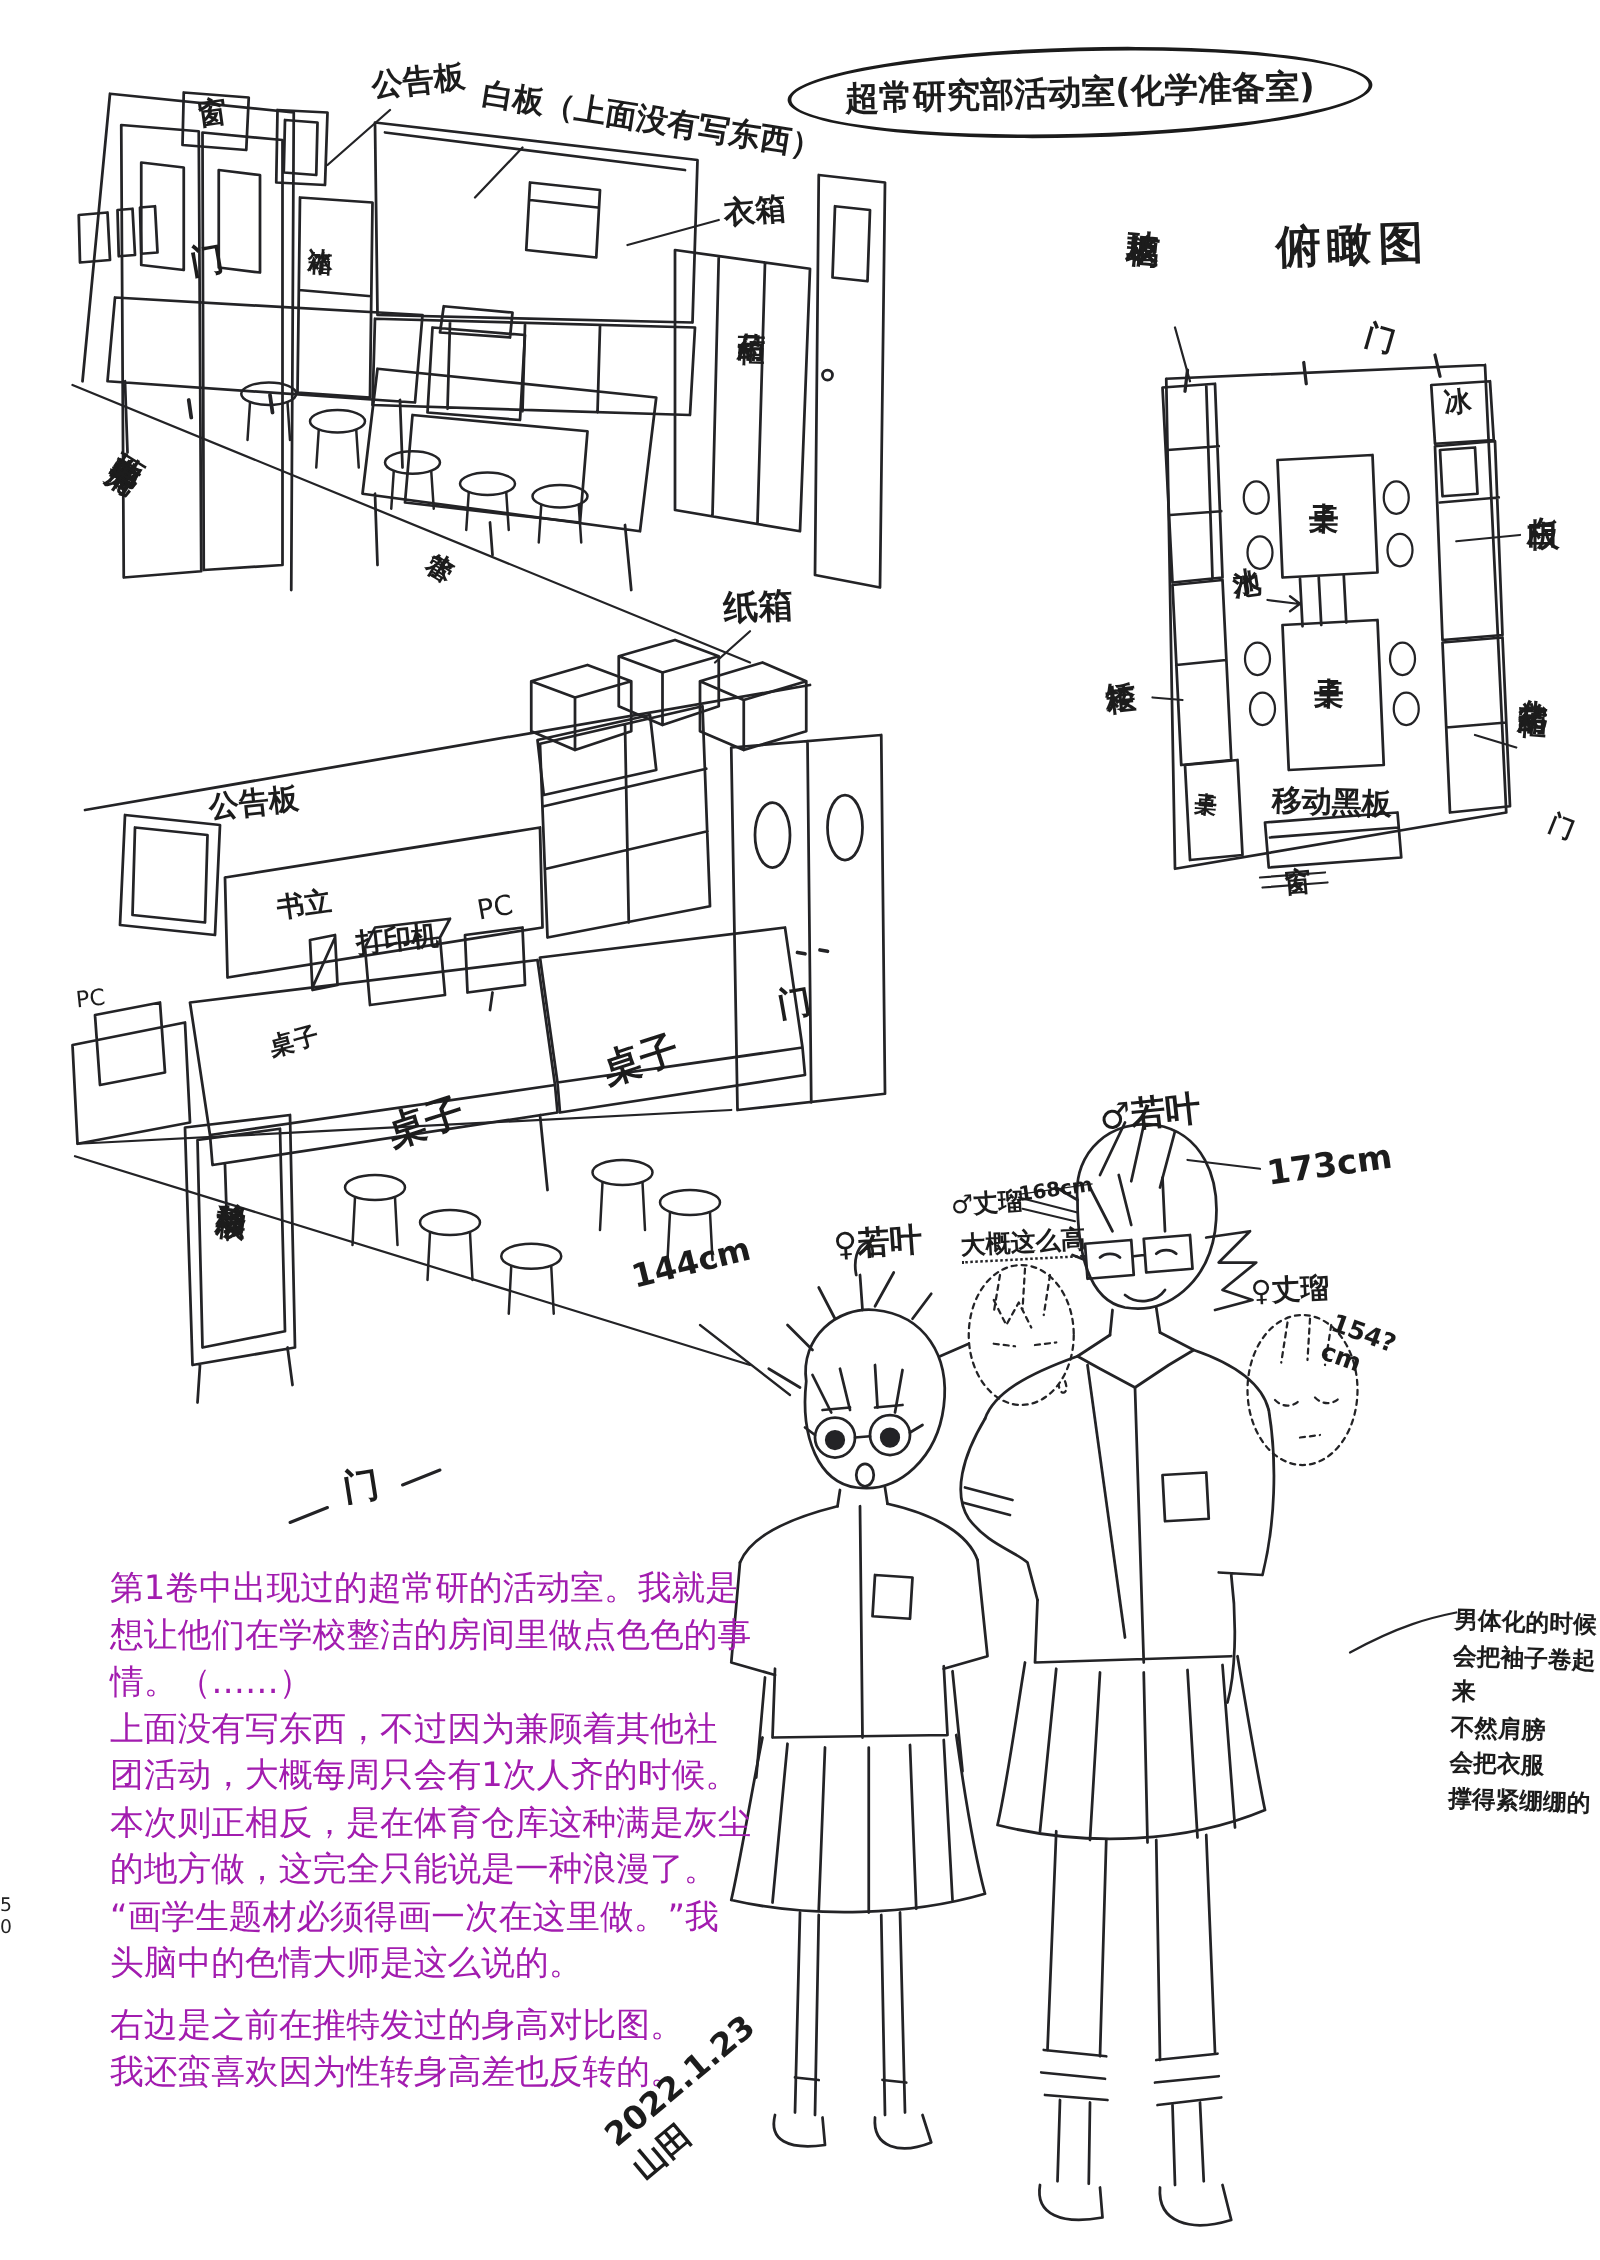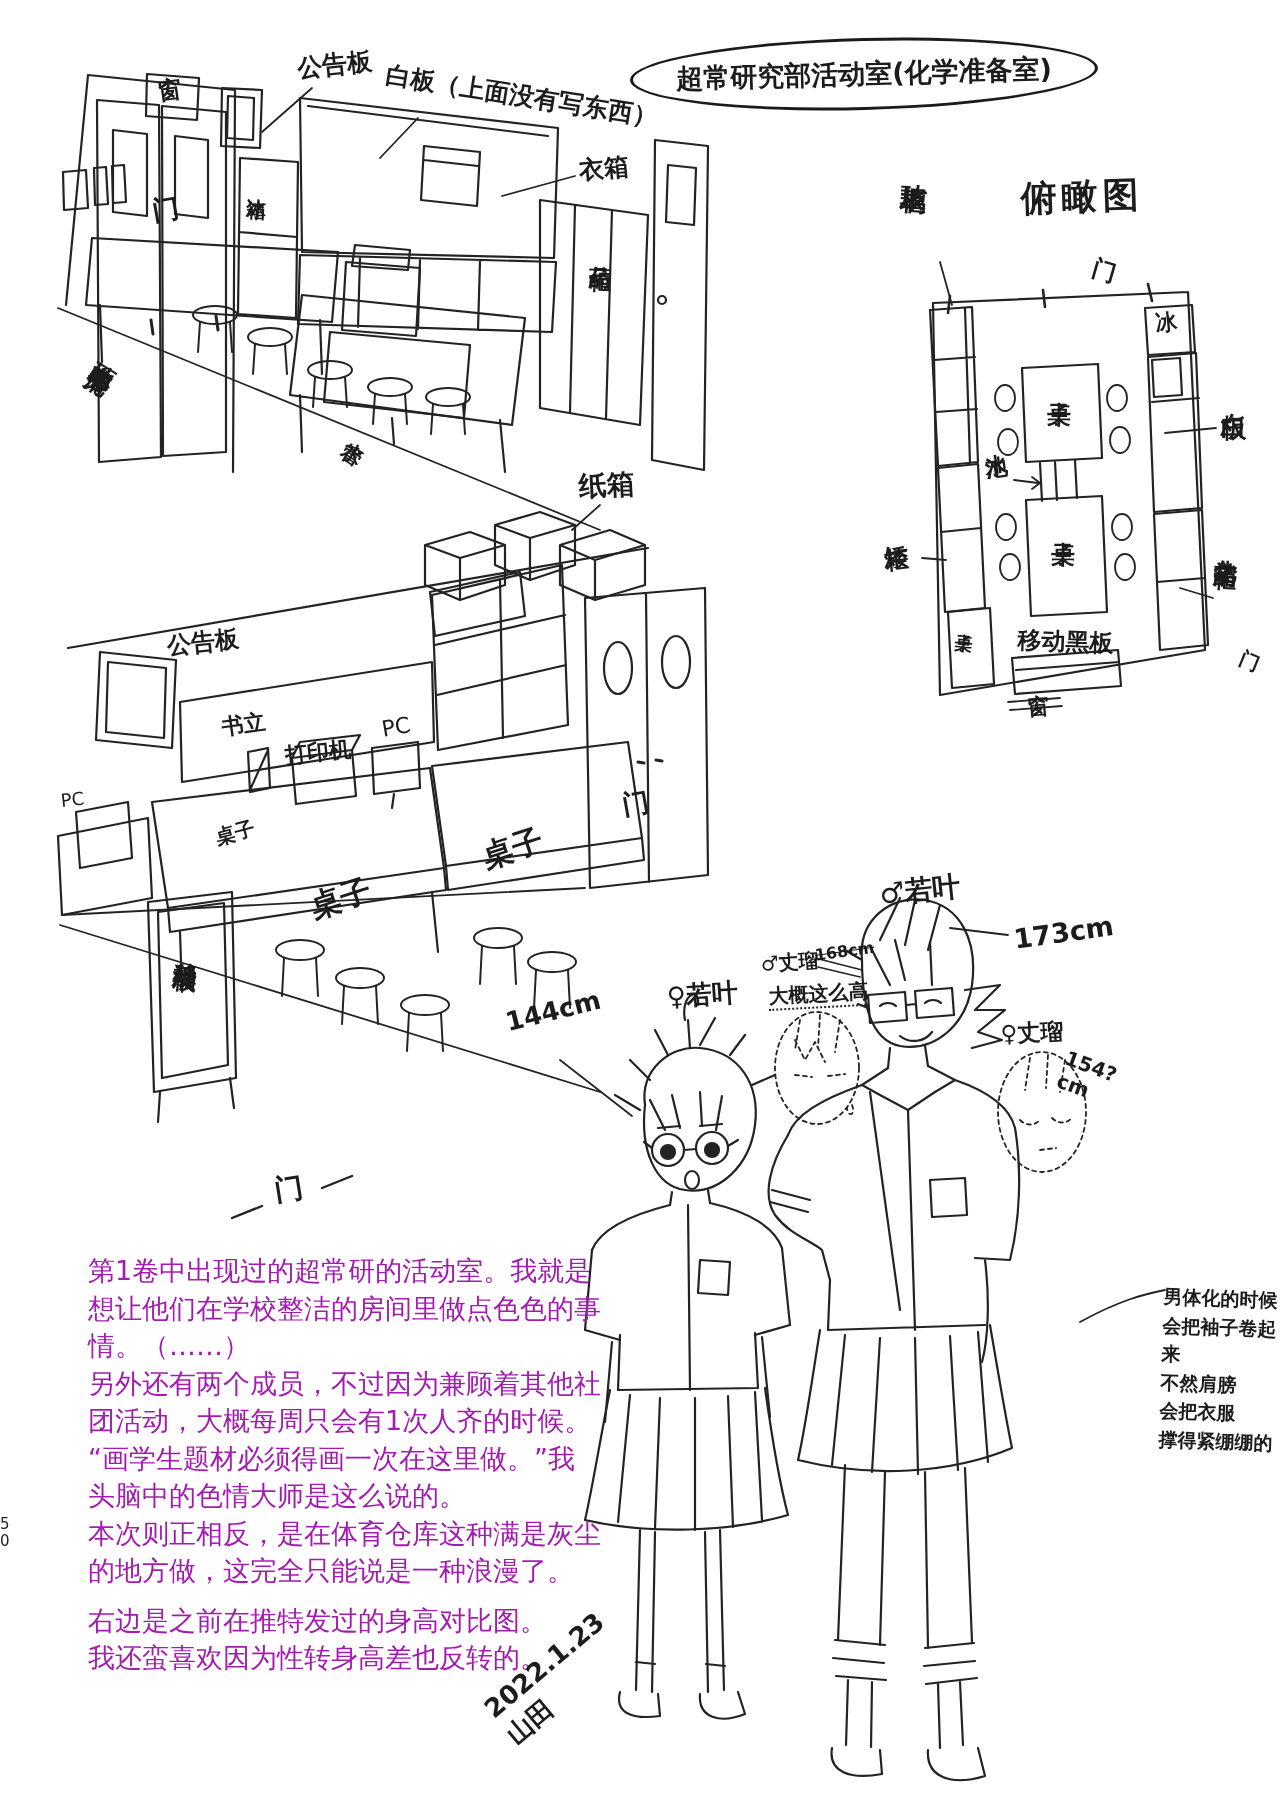--- a/index.html
+++ b/index.html
@@ -289,26 +289,26 @@
   <div class="lbl pre" style="left:1164px;top:1282px;font-size:19px;line-height:1.5;transform:rotate(2deg);white-space:pre-line;">男体化的时候
 会把袖子卷起来
 不然肩膀
 会把衣服
 撑得紧绷绷的</div>
 
   <div class="commentary">
     <p>第1卷中出现过的超常研的活动室。我就是
 想让他们在学校整洁的房间里做点色色的事
 情。（……）</p>
-    <p>另外还有两个成员，不过因为兼顾着其他社
+    <p>上面没有写东西，不过因为兼顾着其他社
 团活动，大概每周只会有1次人齐的时候。</p>
+    <p>本次则正相反，是在体育仓库这种满是灰尘
+的地方做，这完全只能说是一种浪漫了。</p>
     <p>“画学生题材必须得画一次在这里做。”我
 头脑中的色情大师是这么说的。</p>
-    <p>本次则正相反，是在体育仓库这种满是灰尘
-的地方做，这完全只能说是一种浪漫了。</p>
     <p class="gap">右边是之前在推特发过的身高对比图。
 我还蛮喜欢因为性转身高差也反转的。</p>
   </div>
 
   <div class="lbl pre" style="left:478px;top:1700px;font-size:26px;line-height:1.3;transform:rotate(-40deg);">2022.1.23
 山田</div>
 
 </div>
 
 </body></html>

